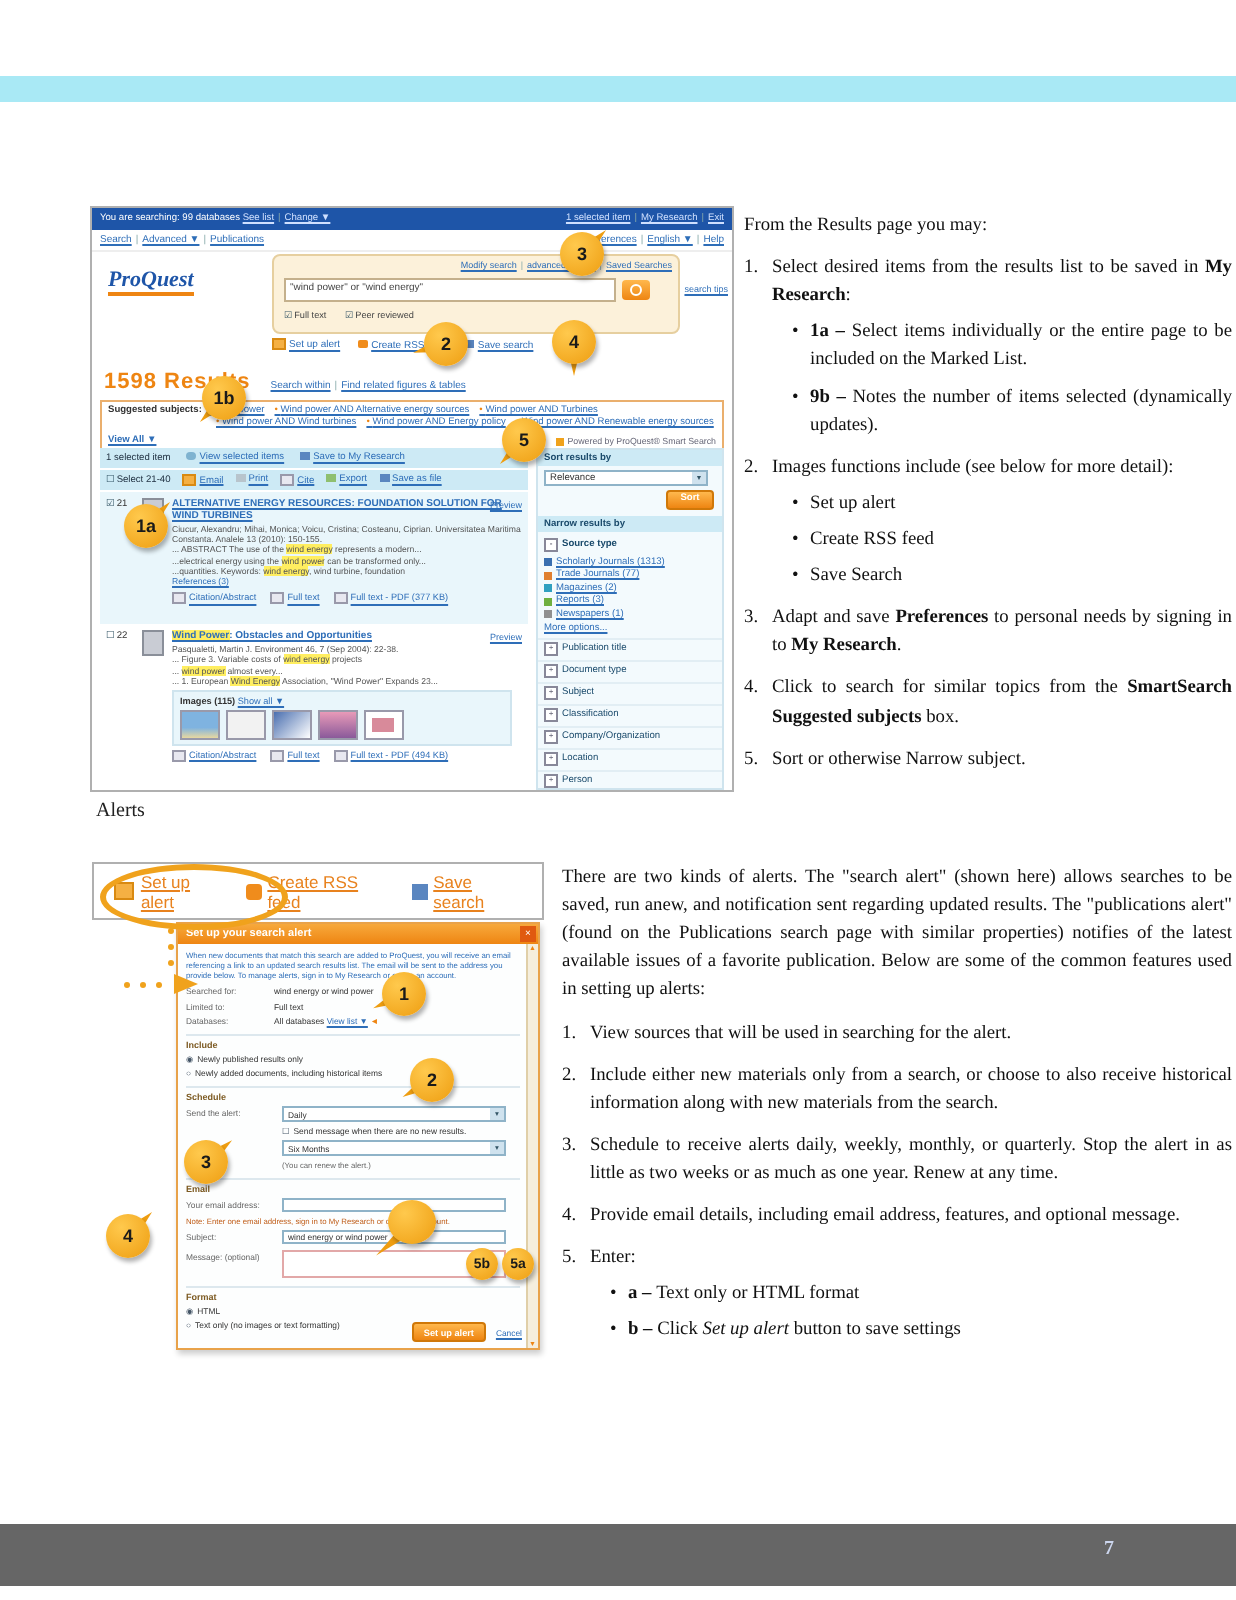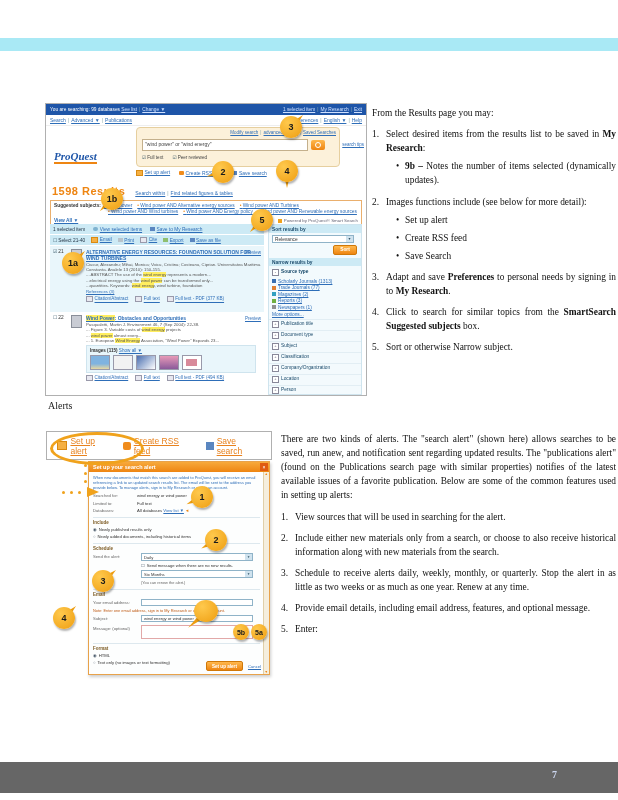--- a/index.html
+++ b/index.html
@@ -32,21 +32,21 @@
   .arrowR{position:absolute;width:0;height:0;border-top:5px solid transparent;border-bottom:5px solid transparent;border-left:12px solid #f0a21c;z-index:38;}
 
   
   .shot1{position:absolute;left:45px;top:103px;width:320px;height:291px;border:1px solid #b0b0b0;background:#fff;font-size:5px;color:#333;}
   .shot1 a{color:#2e6eb8;text-decoration:underline;cursor:pointer;}
   .sep::before{content:"|";color:#8aa;margin:0 2px;}
   .s1-topbar{height:11px;background:#1e55a8;color:#fff;display:flex;justify-content:space-between;align-items:center;padding:0 4px;font-size:4.8px;}
   .s1-topbar a{color:#cfe0ff;}
   .s1-nav{height:10px;display:flex;justify-content:space-between;align-items:center;padding:0 4px;font-size:5px;border-bottom:1px solid #eee;}
   .s1-search{position:relative;height:41px;}
-  .pq-logo{position:absolute;left:8px;top:24px;font:italic 700 11px "Liberation Serif",serif;color:#1e55a8;border-bottom:2px solid #ee8512;}
+  .pq-logo{position:absolute;left:8px;top:8px;font:italic 700 11px "Liberation Serif",serif;color:#1e55a8;border-bottom:2px solid #ee8512;}
   .s1-panel{position:absolute;left:90px;top:1px;width:202px;height:38px;background:#fcf1da;border:1px solid #e6cf9f;border-radius:4px;}
   .mod-links{position:absolute;right:3px;top:2px;font-size:4.5px;}
   .srch-row{position:absolute;left:5px;top:11px;display:flex;align-items:center;}
   .srch-input{width:160px;height:8px;background:#fff;border:1px solid #c4b08c;font-size:5px;padding:1px 2px;color:#444;}
   .srch-btn{width:14px;height:10px;background:linear-gradient(#ffb84d,#ee8512);border-radius:2px;margin-left:3px;position:relative;}
   .mag{position:absolute;left:4px;top:2px;width:4px;height:4px;border:1px solid #fff;border-radius:50%;}
   .chk-row{position:absolute;left:5px;top:27px;font-size:4.6px;color:#444;}
   .cb::before{content:"☑";color:#356;margin-right:1px;}
   .cb.un::before{content:"☐";}
   .chk-row span.lbl{margin-right:8px;}
@@ -299,20 +299,21 @@
         <div class="facet"><span class="plusbox">+</span><a>Person</a></div>
       </div>
     </div>
   </div>
 
   <div class="instr instr1">
     <p class="intro">From the Results page you may:</p>
     <ol>
       <li><span><span>Select desired items from the results list to be saved in </span><span style="font-weight: 700;">My Research</span><span>:</span></span>
         <ul>
+          <li><span><span style="font-weight: 700;">1a – </span><span>Select items individually or the entire page to be included on the Marked List.</span></span></li>
           <li><span><span style="font-weight: 700;">9b – </span><span>Notes the number of items selected (dynamically updates).</span></span></li>
         </ul>
       </li>
       <li><span><span>Images functions include (see below for more detail):</span></span>
         <ul>
           <li>Set up alert</li>
           <li>Create RSS feed</li>
           <li>Save Search</li>
         </ul>
       </li>
@@ -407,20 +408,24 @@
   </div>
 
   <div class="instr instr2">
     <p class="intro">There are two kinds of alerts. The "search alert" (shown here) allows searches to be saved, run anew, and notification sent regarding updated results. The "publications alert" (found on the Publications search page with similar properties) notifies of the latest available issues of a favorite publication. Below are some of the common features used in setting up alerts:</p>
     <ol>
       <li><span><span>View sources that will be used in searching for the alert.</span></span></li>
       <li><span><span>Include either new materials only from a search, or choose to also receive historical information along with new materials from the search.</span></span></li>
       <li><span><span>Schedule to receive alerts daily, weekly, monthly, or quarterly. Stop the alert in as little as two weeks or as much as one year. Renew at any time.</span></span></li>
       <li><span><span>Provide email details, including email address, features, and optional message.</span></span></li>
       <li><span><span>Enter:</span></span>
+        <ul>
+          <li><span><span style="font-weight: 700;">a – </span><span>Text only or HTML format</span></span></li>
+          <li><span><span style="font-weight: 700;">b – </span><span>Click </span><span style="font-style: italic;">Set up alert</span><span> button to save settings</span></span></li>
+        </ul>
       </li>
     </ol>
   </div>
 
   <div class="co" style="left:280px;top:116px">3</div>
   <div class="tail" style="left:274px;top:123px;transform:rotate(135deg)"></div>
   <div class="co" style="left:212px;top:161px">2</div>
   <div class="tail" style="left:206px;top:168px;transform:rotate(-15deg)"></div>
   <div class="co" style="left:276px;top:160px">4</div>
   <div class="tail" style="left:270px;top:167px;transform:rotate(-90deg)"></div>

